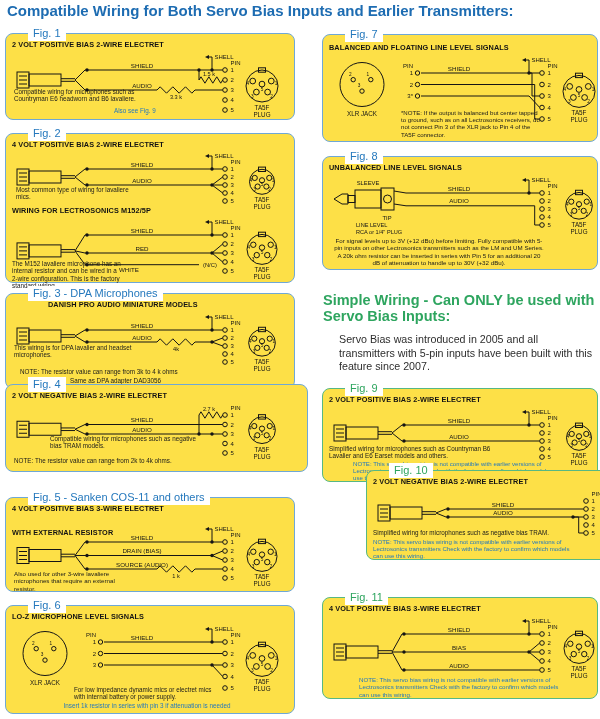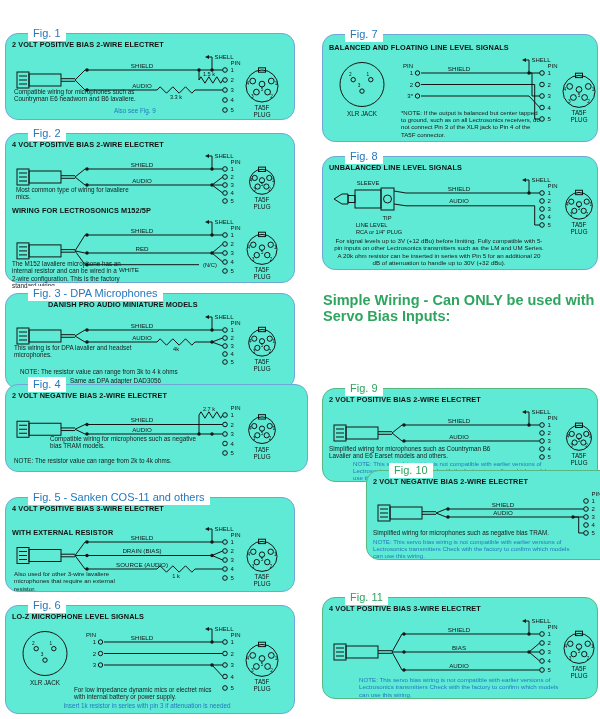--- a/index.html
+++ b/index.html
@@ -1,36 +1,38 @@
 <!DOCTYPE html>
 <html><head>
 <meta charset="utf-8">
 <style>
   html,body{margin:0;padding:0;background:#fff;font-family:"Liberation Sans",sans-serif;}
   .canvas{position:relative;width:600px;height:719px;background:#fff;overflow:hidden;}
   .title{position:absolute;font-weight:bold;white-space:nowrap;}
   .title.wrap{white-space:normal;line-height:1.12;}
   .para{position:absolute;color:#2e2e2e;line-height:1.28;}
-  .figbox{position:absolute;border:1.6px solid #6fa8d6;border-radius:13px;background:#5eead4;}
+  .figbox{position:absolute;border:1.6px solid #6fa8d6;border-radius:8px;background:#fde047;}
   .figbox.green{border-color:#57b883;}
   .figlabel{position:absolute;top:-8px;left:22px;background:#fff;padding:0 5px;font-size:11px;line-height:15px;color:#2478bd;white-space:nowrap;}
   .green .figlabel{color:#2ea55f;}
   .heading{position:absolute;font-weight:bold;font-size:7.3px;color:#131313;white-space:nowrap;letter-spacing:.1px;}
   .note{position:absolute;font-size:6.3px;line-height:1.18;color:#1a1a1a;}
   .note.blue{color:#2478bd;}
   .note.center{text-align:center;}
   svg{position:absolute;overflow:visible;}
   .wire{stroke:#151515;stroke-width:1;fill:none;}
   text{font-family:"Liberation Sans",sans-serif;fill:#151515;}
 </style>
 </head>
 <body>
 
 <div class="canvas">
+  <div class="title" style="left:7px;top:2px;font-size:15px;color:#1d6cb2;">Compatible Wiring for Both Servo Bias Inputs and Earlier Transmitters:</div>
   <div class="title wrap" style="left:323px;top:292px;width:278px;font-size:14.5px;color:#2ea55f;">Simple Wiring - Can ONLY be used with Servo Bias Inputs:</div>
+  <div class="para" style="left:339px;top:333px;width:254px;font-size:10.7px;">Servo Bias was introduced in 2005 and all transmitters with 5-pin inputs have been built with this feature since 2007.</div>
   <div id="figures">
       <div class="figbox" style="left: 5px; top: 33px; width: 288px; height: 85px;">
         <span class="figlabel">Fig. 1</span>
         <div class="heading" style="left: 6px; top: 6px;">2 VOLT POSITIVE BIAS 2-WIRE ELECTRET</div>
         <svg width="281" height="66" viewBox="0 0 281 66" style="left:3px;top:16px;">
           <g>
             <text x="221.5" y="15" text-anchor="start" font-size="6">PIN</text>
             <circle cx="216" cy="20" r="2.3" class="wire"></circle>
             <text x="221.5" y="22.2" text-anchor="start" font-size="6">1</text>
             <circle cx="216" cy="30" r="2.3" class="wire"></circle>

